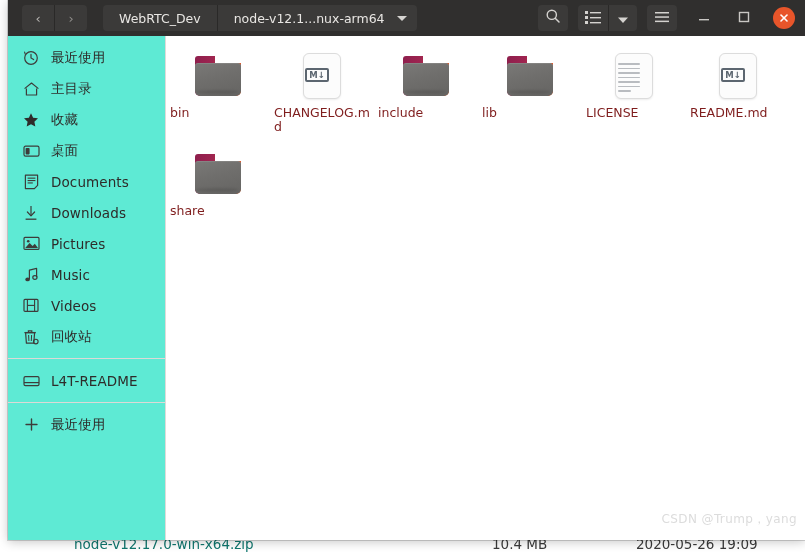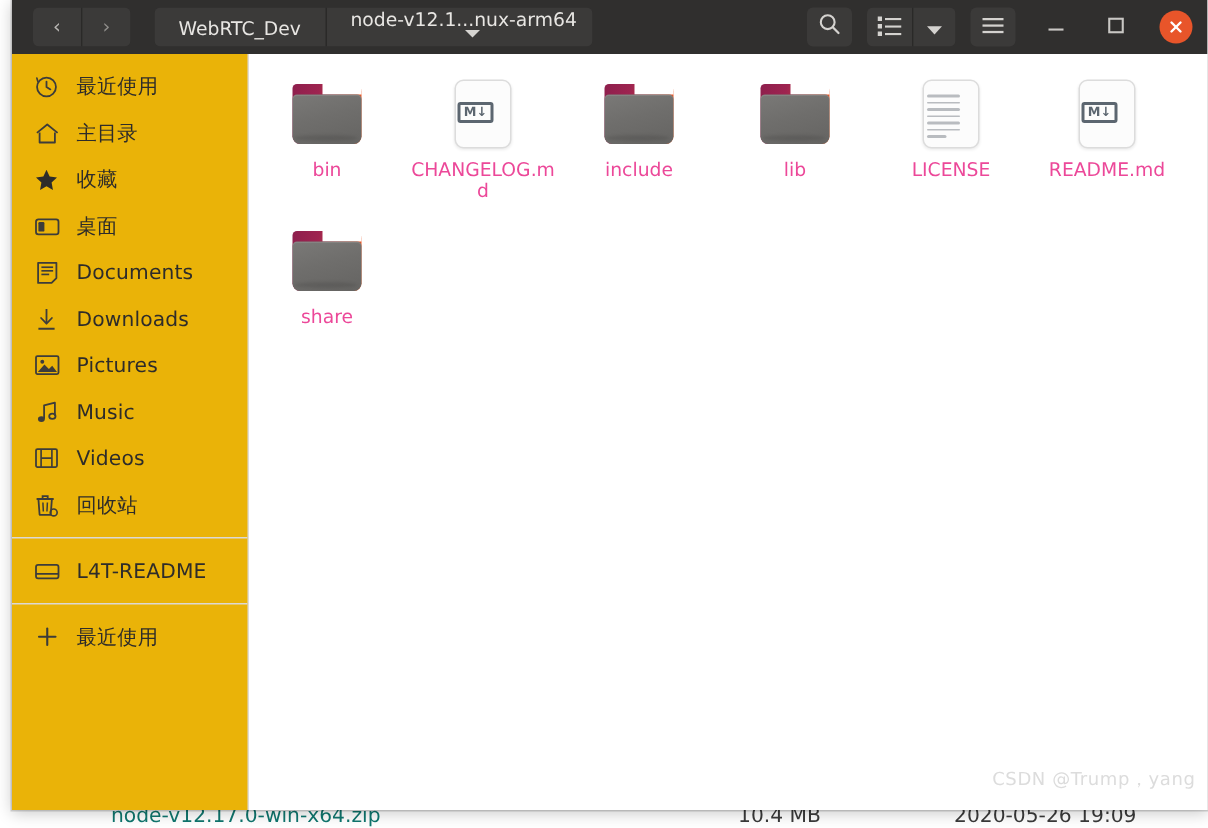--- a/index.html
+++ b/index.html
@@ -107,21 +107,20 @@
     padding: 0 16px;
     color: #e8e6e3;
     font-size: 12.5px;
     border-right: 1px solid #2a2928;
     white-space: nowrap;
     cursor: default;
   }
   .path-btn.current {
     padding-right: 10px;
     border-right: none;
-    flex-direction: column;
   }
   .path-caret {
     margin-left: 12px;
     width: 0; height: 0;
     border-left: 5px solid transparent;
     border-right: 5px solid transparent;
     border-top: 5px solid #d6d4d1;
   }
 
   .hb-spacer { flex: 1 1 auto; }
@@ -166,21 +165,21 @@
   }
 
   
   #body {
     position: relative;
     height: 504px;
     display: flex;
   }
   #sidebar {
     width: 158px;
-    background: #eab308;
+    background: #5eead4;
     border-right: 1px solid #dedbd8;
     box-sizing: border-box;
     padding-top: 6px;
     overflow: hidden;
     flex: 0 0 158px;
   }
   .side-item {
     height: 31px;
     display: flex;
     align-items: center;
@@ -235,22 +234,21 @@
     cursor: default;
   }
   .file-icon-wrap {
     width: 48px;
     height: 48px;
     position: relative;
     margin-bottom: 6px;
   }
   .file-label {
     font-size: 12.5px;
-    color: #ec4899;
-    text-align: center;
+    color: #7f1d1d;
     line-height: 14px;
     width: 96px;
     word-wrap: break-word;
     overflow-wrap: anywhere;
   }
 
   
   .folder {
     position: absolute;
     left: 1px; top: 4px;

